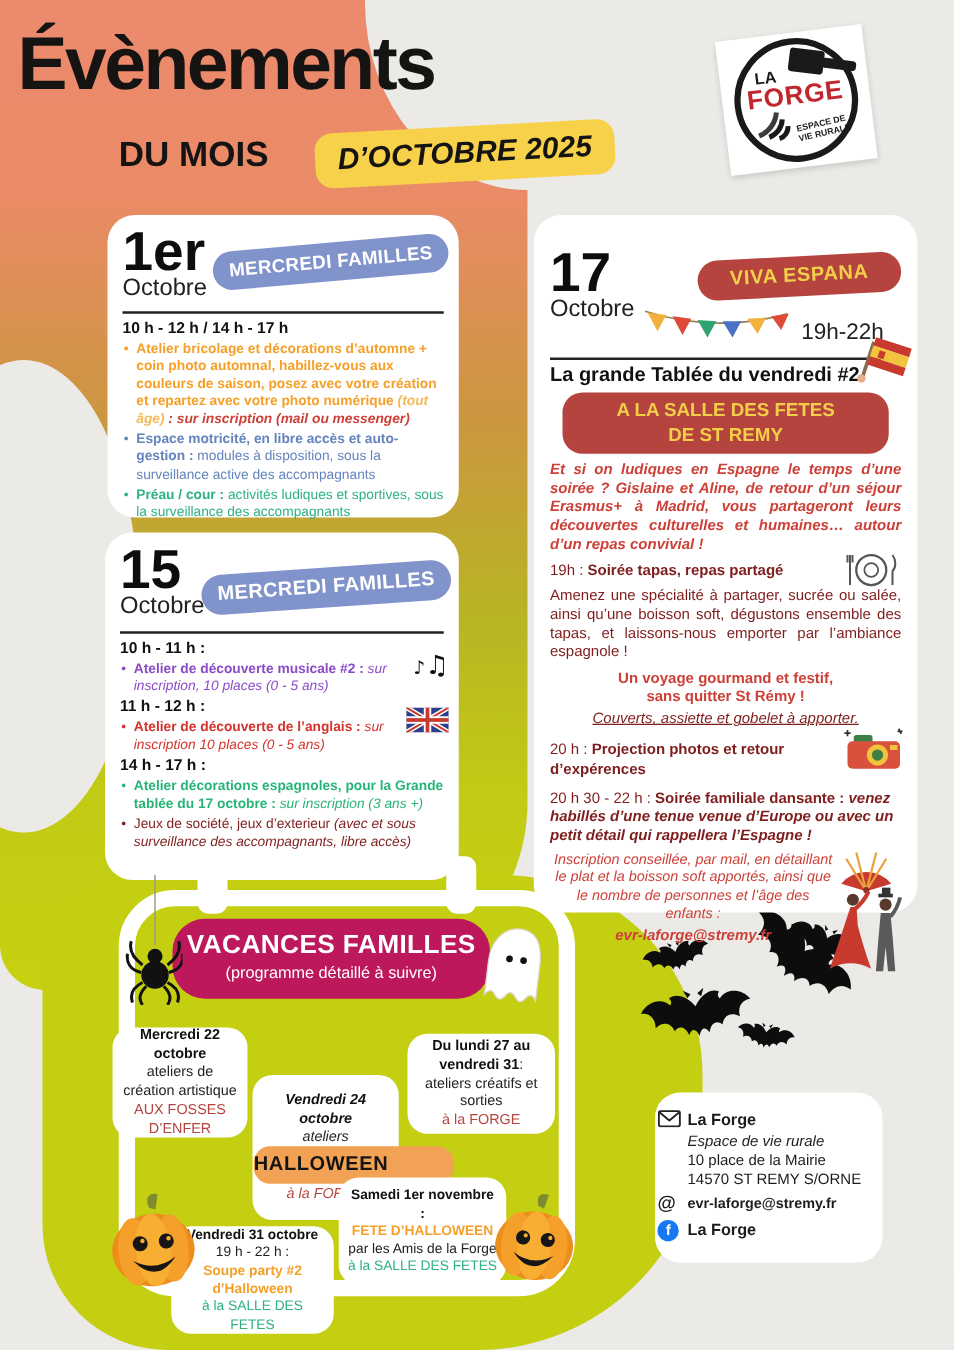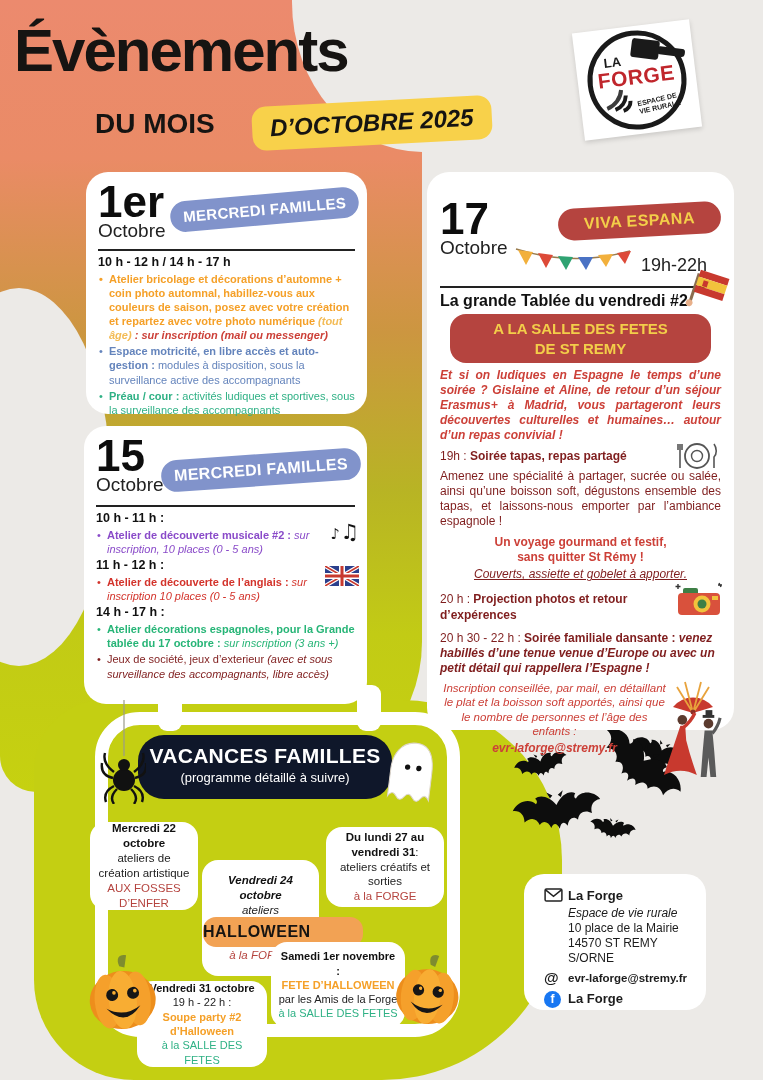--- a/index.html
+++ b/index.html
@@ -62,35 +62,35 @@
   .c17 p{margin:5px 0;font-size:12px;line-height:1.26;}
   .center{text-align:center;}
   .just{text-align:justify;}
   .time17{position:absolute;font-size:18px;color:#222;}
   .icon-abs{position:absolute;}
 
   
   .frame{position:absolute;left:95px;top:712px;width:365px;height:325px;border:13px solid #fff;
     border-radius:45px;z-index:3;box-sizing:border-box;}
   .tab{position:absolute;width:24px;height:46px;background:#fff;border-radius:9px;z-index:3;}
-  .vac-pill{position:absolute;left:138px;top:735px;width:254px;height:64px;background:#0f172a;
+  .vac-pill{position:absolute;left:138px;top:735px;width:254px;height:64px;background:#be185d;
     border-radius:26px;z-index:4;color:#fff;text-align:center;}
   .vac-pill .t1{display:block;font-size:21px;font-weight:800;margin-top:9px;letter-spacing:.3px;}
   .vac-pill .t2{display:block;font-size:13px;margin-top:2px;}
   .mini{position:absolute;background:#fff;border-radius:16px;z-index:4;display:flex;flex-direction:column;
     justify-content:center;text-align:center;font-size:11.5px;line-height:1.3;padding:6px 7px;box-sizing:border-box;color:#222;}
   .mini .d{font-weight:800;color:#111;}
   .dr{color:#B5443F;}
   .hw-pill{position:absolute;left:203px;top:917px;width:160px;height:30px;background:#F2A254;border-radius:13px;
     z-index:4;color:#161412;font-weight:800;font-size:16px;text-align:left;line-height:30px;letter-spacing:.5px;}
   .oh{color:#F5A028;font-weight:700;}
 
   
   .contact{position:absolute;left:524px;top:874px;width:182px;height:136px;background:#fff;border-radius:20px;
-    z-index:4;padding:14px 10px 10px 20px;box-sizing:border-box;font-size:12px;color:#1c1c1c;}
+    z-index:4;padding:14px 10px 10px 2px;box-sizing:border-box;font-size:12px;color:#1c1c1c;}
   .crow{display:flex;align-items:flex-start;line-height:1.25;}
   .cic{width:24px;flex:0 0 24px;}
   .fb{width:17px;height:17px;border-radius:50%;background:#1877F2;color:#fff;font-weight:800;font-size:12px;
     text-align:center;line-height:17px;display:inline-block;}
   .at{font-size:15px;font-weight:700;}
 
   .z5{z-index:5;}
 </style>
 </head>
 <body>

